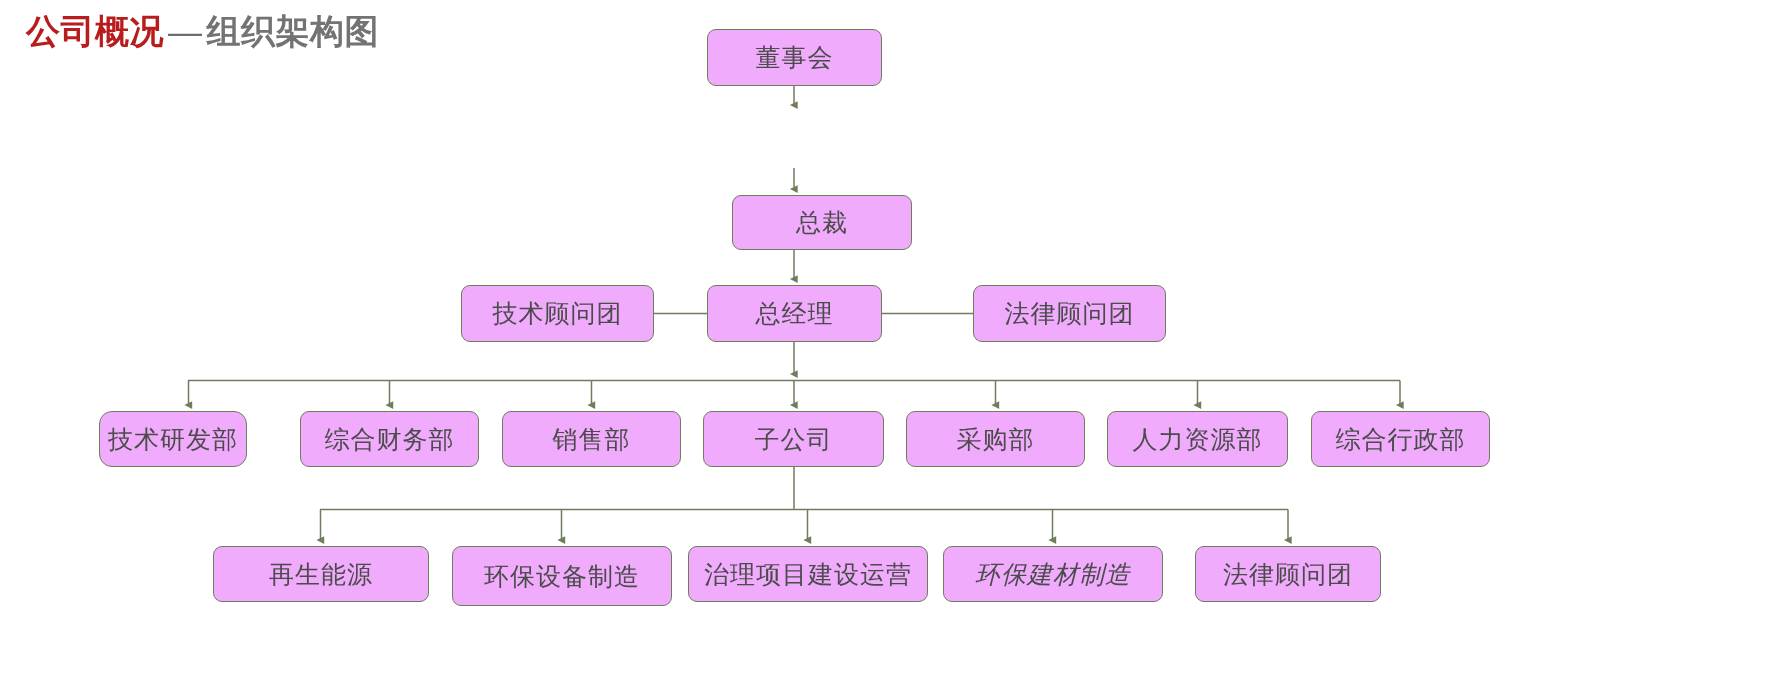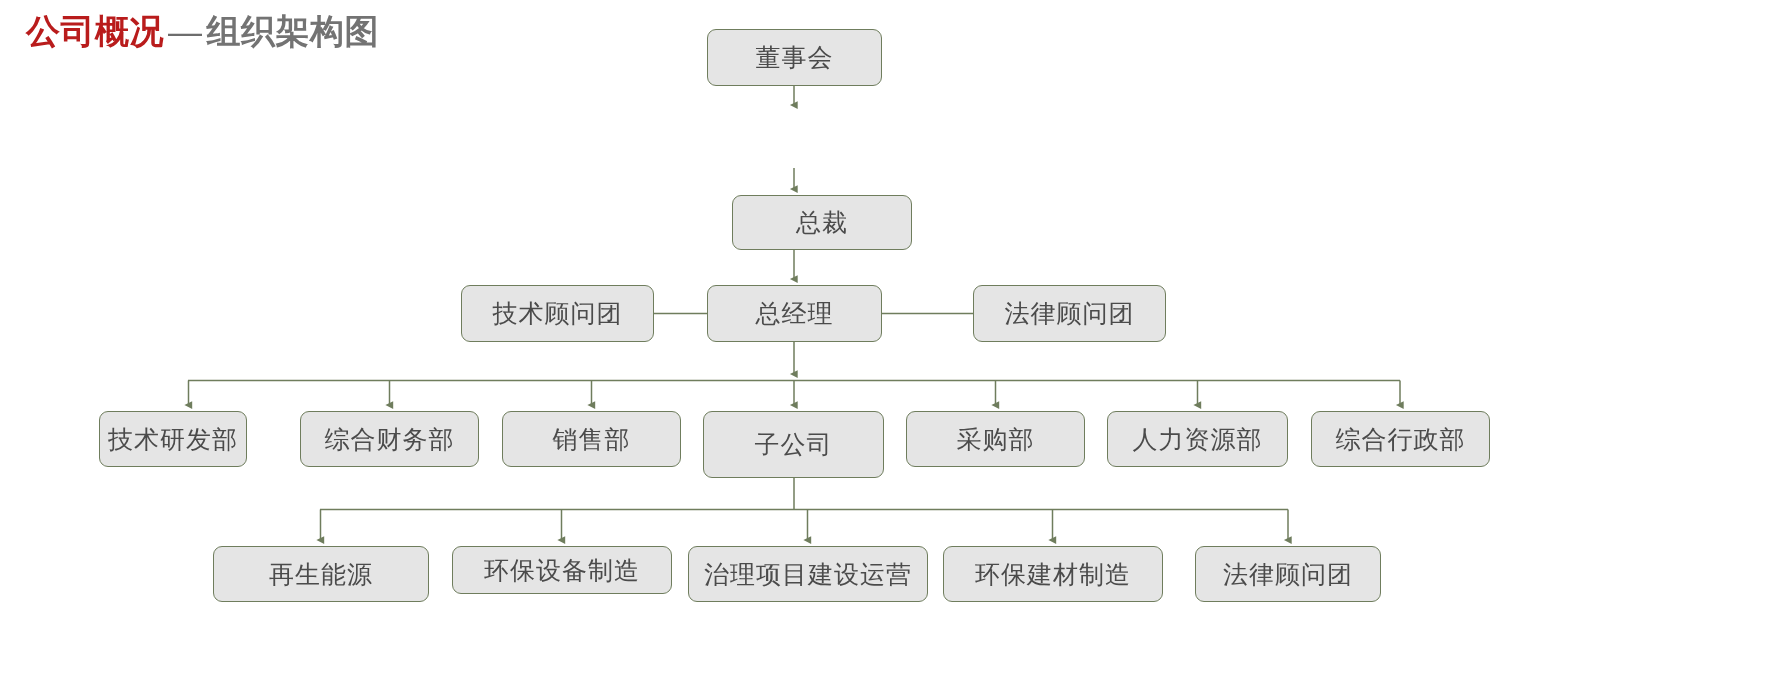--- a/index.html
+++ b/index.html
@@ -54,21 +54,21 @@
     left: 0; top: 0;
     width: 1780px;
     height: 698px;
     pointer-events: none;
   }
 
   
   .node {
     position: absolute;
     box-sizing: border-box;
-    background: #e5e5e5;
+    background: #f0abfc;
     border: 1.6px solid #6f7d5d;
     border-radius: 9px;
     display: flex;
     align-items: center;
     justify-content: center;
     color: #4b4b4b;
     font-size: 25px;
     line-height: 1;
     white-space: nowrap;
     letter-spacing: 1px;
@@ -124,29 +124,29 @@
     </g>
   </svg>
 
   <div class="node" style="left: 707px; top: 29px; width: 175px; height: 57px;">董事会</div>
   <div class="node" style="left: 732px; top: 195px; width: 180px; height: 55px;">总裁</div>
   <div class="node" style="left: 434px; top: 285px; width: 193px; height: 57px; margin-left: 27px;">技术顾问团</div>
   <div class="node" style="left: 707px; top: 285px; width: 175px; height: 57px;">总经理</div>
   <div class="node" style="left: 973px; top: 285px; width: 193px; height: 57px;">法律顾问团</div>
 
   <div id="departments-layer">
-      <div class="node" style="left: 99px; top: 411px; width: 148px; height: 56px;">技术研发部</div>
+      <div class="node" style="left: 99px; top: 411px; width: 148px; height: 56px; border-radius: 13px;">技术研发部</div>
       <div class="node" style="left: 300px; top: 411px; width: 179px; height: 56px;">综合财务部</div>
       <div class="node" style="left: 502px; top: 411px; width: 179px; height: 56px;">销售部</div>
-      <div class="node" style="left: 703px; top: 411px; width: 181px; height: 67px;">子公司</div>
+      <div class="node" style="left: 703px; top: 411px; width: 181px; height: 56px;">子公司</div>
       <div class="node" style="left: 906px; top: 411px; width: 179px; height: 56px; text-align: right;">采购部</div>
       <div class="node" style="left: 1107px; top: 411px; width: 181px; height: 56px;">人力资源部</div>
       <div class="node" style="left: 1311px; top: 411px; width: 179px; height: 56px;">综合行政部</div>
     </div>
   <div id="subsidiaries-layer">
       <div class="node" style="left: 213px; top: 546px; width: 216px; height: 56px;">再生能源</div>
-      <div class="node" style="left: 452px; top: 546px; width: 220px; height: 48px;">环保设备制造</div>
+      <div class="node" style="left: 452px; top: 546px; width: 220px; height: 60px;">环保设备制造</div>
       <div class="node" style="left: 688px; top: 546px; width: 240px; height: 56px;">治理项目建设运营</div>
-      <div class="node" style="left: 943px; top: 546px; width: 220px; height: 56px;">环保建材制造</div>
+      <div class="node" style="left: 943px; top: 546px; width: 220px; height: 56px; font-style: italic;">环保建材制造</div>
       <div class="node" style="left: 1195px; top: 546px; width: 186px; height: 56px;">法律顾问团</div>
     </div>
 
 </div>
 
 </body></html>

